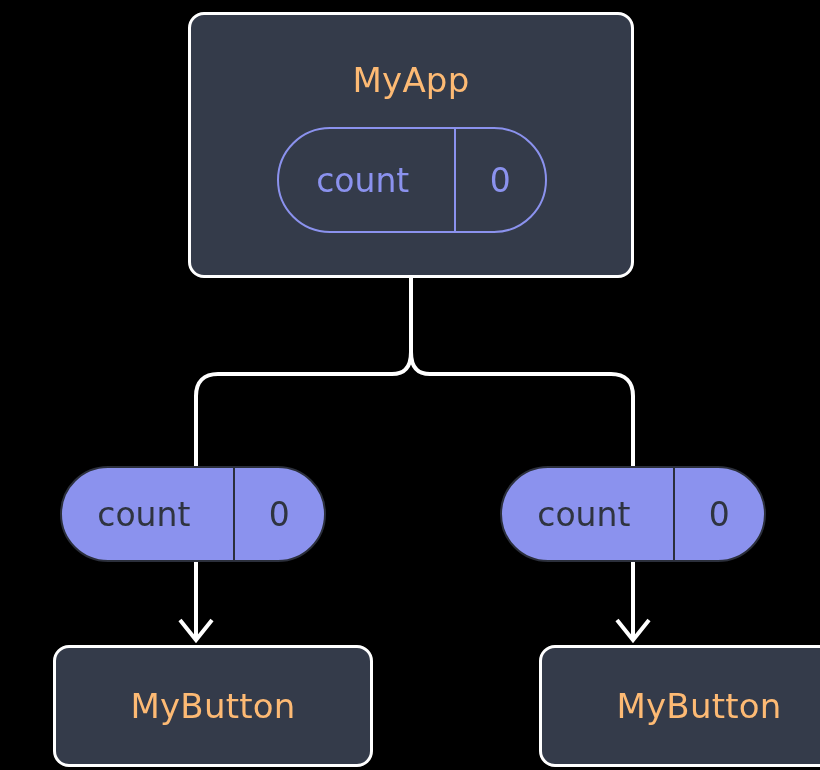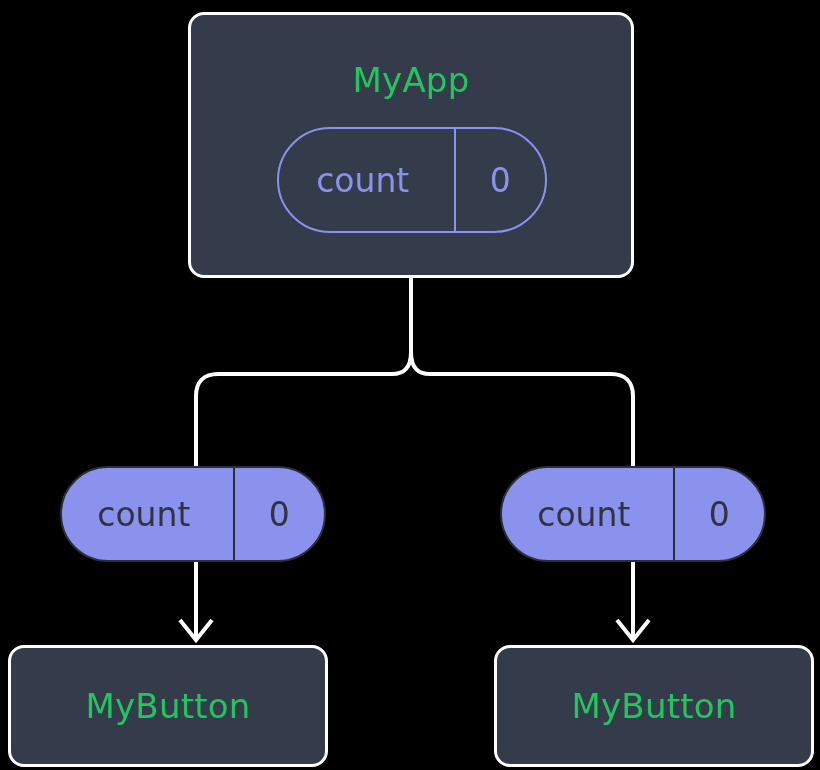--- a/index.html
+++ b/index.html
@@ -33,40 +33,41 @@
     position: absolute;
     box-sizing: border-box;
     background: #343b4a;
     border: 3px solid #ffffff;
     border-radius: 16px;
     display: flex;
     flex-direction: column;
     align-items: center;
   }
   .comp-title {
-    color: #22c55e;
+    color: #fdba74;
     font-size: 34px;
     font-weight: 400;
     letter-spacing: 0.2px;
     line-height: 1;
     white-space: nowrap;
   }
 
   #box-myapp {
     left: 188px;
     top: 12px;
     width: 446px;
     height: 266px;
     justify-content: flex-start;
     padding-top: 48px;
   }
 
   .btn-box {
     align-items: center;
     justify-content: center;
+    margin-left: 45px;
   }
   #box-mybutton-left {
     left: 8px;
     top: 645px;
     width: 320px;
     height: 122px;
   }
   #box-mybutton-right {
     left: 494px;
     top: 645px;

